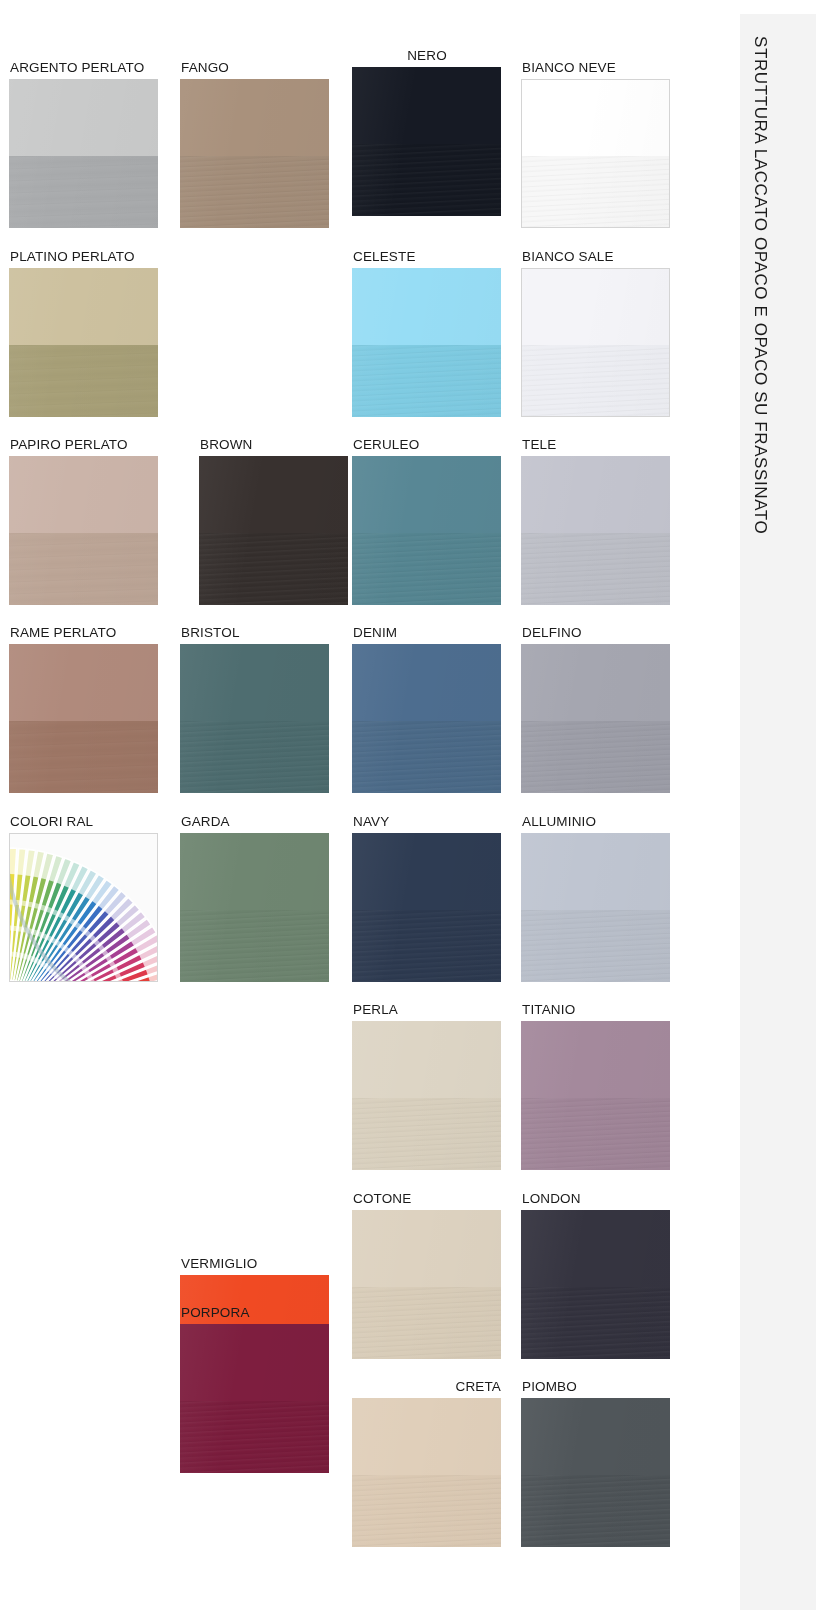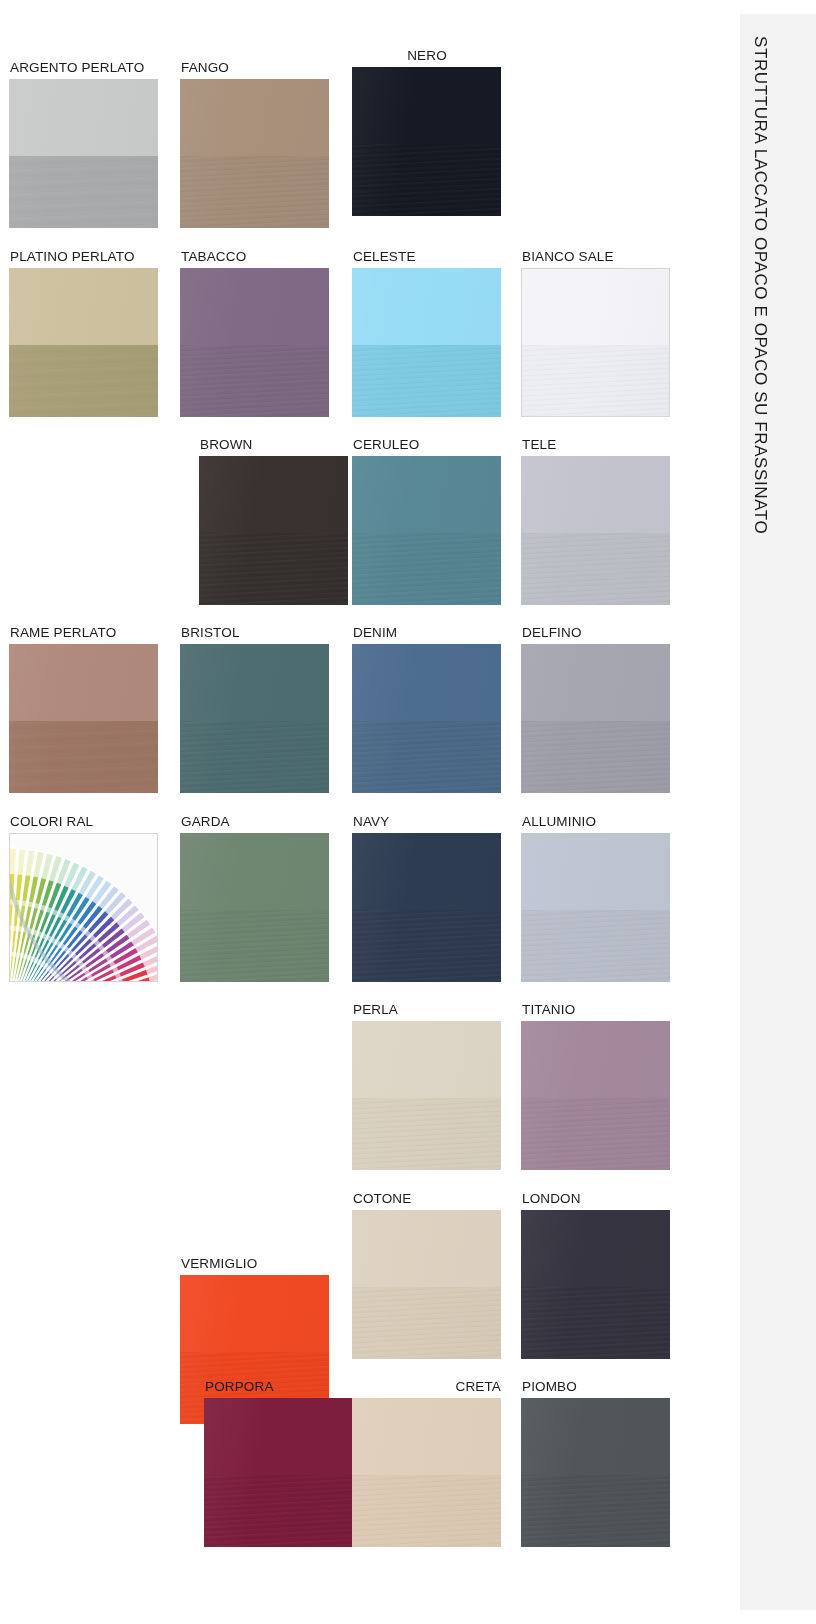--- a/index.html
+++ b/index.html
@@ -167,56 +167,66 @@
     <div class="swatch-cell" style="left: 352px; top: 48px; text-align: center;">
       <div class="swatch-label">NERO</div>
       <div class="swatch-chip">
         <div class="band-top" style="background: rgb(22, 26, 36);"></div>
         <div class="band-bottom" style="background: rgb(20, 24, 33);">
           <div class="grain"></div>
         </div>
         <div class="sheen"></div>
       </div>
     </div>
+    <div class="swatch-cell" style="left: 521px; top: 60px;">
+      <div class="swatch-label">BIANCO NEVE</div>
+      <div class="swatch-chip bordered">
+        <div class="band-top" style="background: rgb(255, 255, 255);"></div>
+        <div class="band-bottom" style="background: rgb(247, 247, 247);">
+          <div class="grain"></div>
+        </div>
+        <div class="sheen"></div>
+      </div>
+    </div>
     <div class="swatch-cell" style="left: 9px; top: 249px;">
       <div class="swatch-label">PLATINO PERLATO</div>
       <div class="swatch-chip">
         <div class="band-top" style="background: rgb(205, 193, 159);"></div>
         <div class="band-bottom" style="background: rgb(167, 159, 119);">
           <div class="grain soft"></div>
-        </div>
-        <div class="sheen"></div>
-      </div>
-    </div>
-    <div class="swatch-cell" style="left: 180px; top: 249px;">
-      <div class="swatch-label">TABACCO</div>
-      <div class="swatch-chip">
-        <div class="band-top" style="background: rgb(128, 106, 133);"></div>
-        <div class="band-bottom" style="background: rgb(124, 103, 129);">
-          <div class="grain"></div>
         </div>
         <div class="sheen"></div>
       </div>
     </div>
     <div class="swatch-cell" style="left: 352px; top: 249px;">
       <div class="swatch-label">CELESTE</div>
       <div class="swatch-chip">
         <div class="band-top" style="background: rgb(151, 221, 245);"></div>
         <div class="band-bottom" style="background: rgb(126, 203, 226);">
           <div class="grain"></div>
         </div>
         <div class="sheen"></div>
       </div>
     </div>
     <div class="swatch-cell" style="left: 521px; top: 249px;">
       <div class="swatch-label">BIANCO SALE</div>
       <div class="swatch-chip bordered">
         <div class="band-top" style="background: rgb(244, 244, 248);"></div>
         <div class="band-bottom" style="background: rgb(237, 238, 243);">
           <div class="grain"></div>
+        </div>
+        <div class="sheen"></div>
+      </div>
+    </div>
+    <div class="swatch-cell" style="left: 9px; top: 437px;">
+      <div class="swatch-label">PAPIRO PERLATO</div>
+      <div class="swatch-chip">
+        <div class="band-top" style="background: rgb(203, 180, 169);"></div>
+        <div class="band-bottom" style="background: rgb(188, 165, 150);">
+          <div class="grain soft"></div>
         </div>
         <div class="sheen"></div>
       </div>
     </div>
     <div class="swatch-cell" style="left: 180px; top: 437px; padding-left: 19px;">
       <div class="swatch-label">BROWN</div>
       <div class="swatch-chip">
         <div class="band-top" style="background: rgb(56, 49, 47);"></div>
         <div class="band-bottom" style="background: rgb(52, 46, 44);">
           <div class="grain"></div>
@@ -430,21 +440,21 @@
     <div class="swatch-cell" style="left: 521px; top: 1191px;">
       <div class="swatch-label">LONDON</div>
       <div class="swatch-chip">
         <div class="band-top" style="background: rgb(53, 52, 64);"></div>
         <div class="band-bottom" style="background: rgb(50, 49, 61);">
           <div class="grain"></div>
         </div>
         <div class="sheen"></div>
       </div>
     </div>
-    <div class="swatch-cell" style="left: 180px; top: 1379px; padding-left: 24px;">
+    <div class="swatch-cell" style="left: 180px; top: 1305px;">
       <div class="swatch-label">PORPORA</div>
       <div class="swatch-chip">
         <div class="band-top" style="background: rgb(126, 30, 63);"></div>
         <div class="band-bottom" style="background: rgb(121, 27, 59);">
           <div class="grain"></div>
         </div>
         <div class="sheen"></div>
       </div>
     </div>
     <div class="swatch-cell" style="left: 352px; top: 1379px; text-align: right;">

